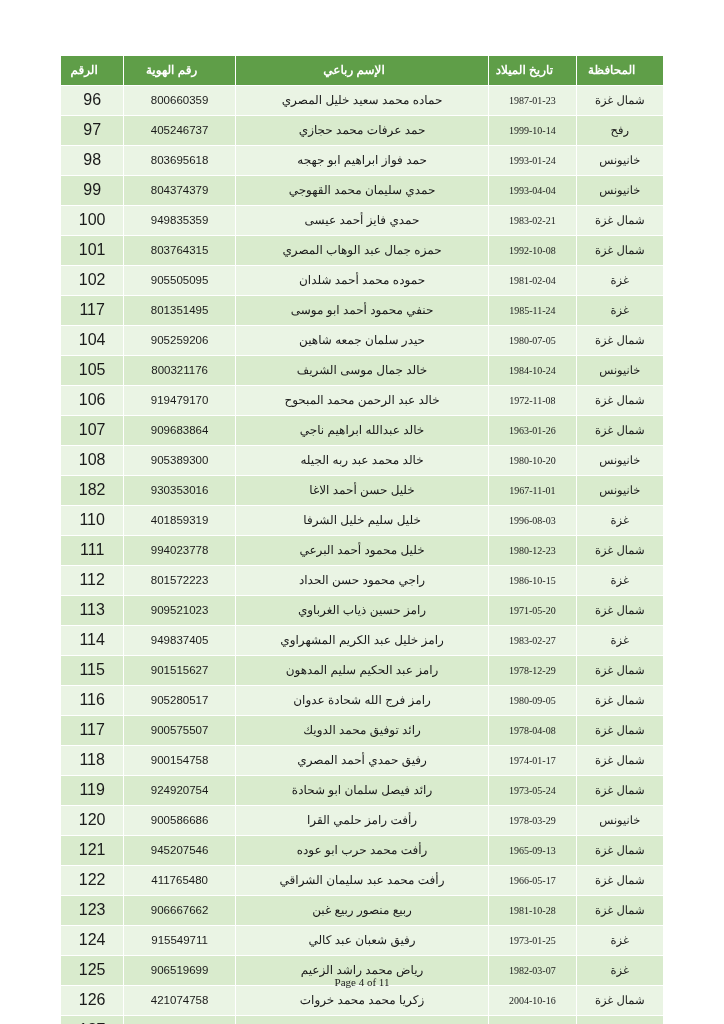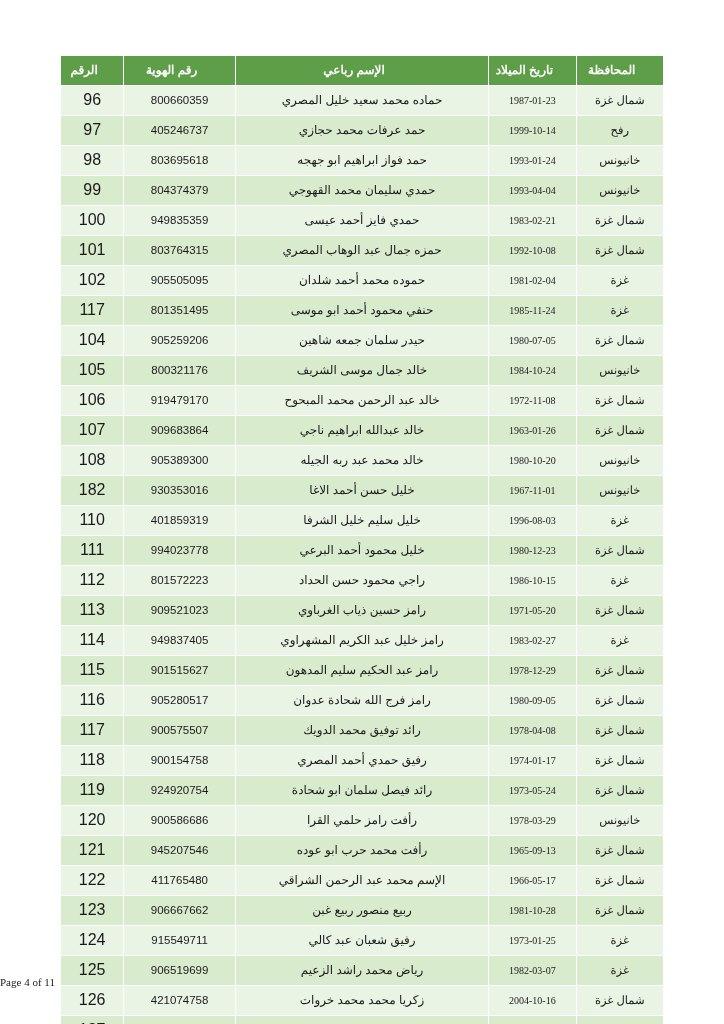--- a/index.html
+++ b/index.html
@@ -75,21 +75,21 @@
     font-size: 16px;
   }
   td.governorate {
     font-size: 11.5px;
   }
   .footer {
     position: absolute;
     left: 0;
     right: 0;
     bottom: 36px;
-    text-align: left;
+    text-align: center;
     font-size: 11px;
     color: #222222;
     direction: ltr;
     font-family: "Liberation Serif", serif;
   }
 </style>
 </head>
 <body>
 
 <div class="page">
@@ -290,21 +290,21 @@
         <tr class="odd">
           <td class="governorate">شمال غزة</td>
           <td class="birthdate">1965-09-13</td>
           <td class="name">رأفت محمد حرب ابو عوده</td>
           <td class="idnum">945207546</td>
           <td class="rownum">121</td>
         </tr>
         <tr class="even">
           <td class="governorate">شمال غزة</td>
           <td class="birthdate">1966-05-17</td>
-          <td class="name">الإسم محمد عبد الرحمن الشراقي</td>
+          <td class="name">رأفت محمد عبد سليمان الشراقي</td>
           <td class="idnum">411765480</td>
           <td class="rownum">122</td>
         </tr>
         <tr class="odd">
           <td class="governorate">شمال غزة</td>
           <td class="birthdate">1981-10-28</td>
           <td class="name">ربيع منصور ربيع غبن</td>
           <td class="idnum">906667662</td>
           <td class="rownum">123</td>
         </tr>

